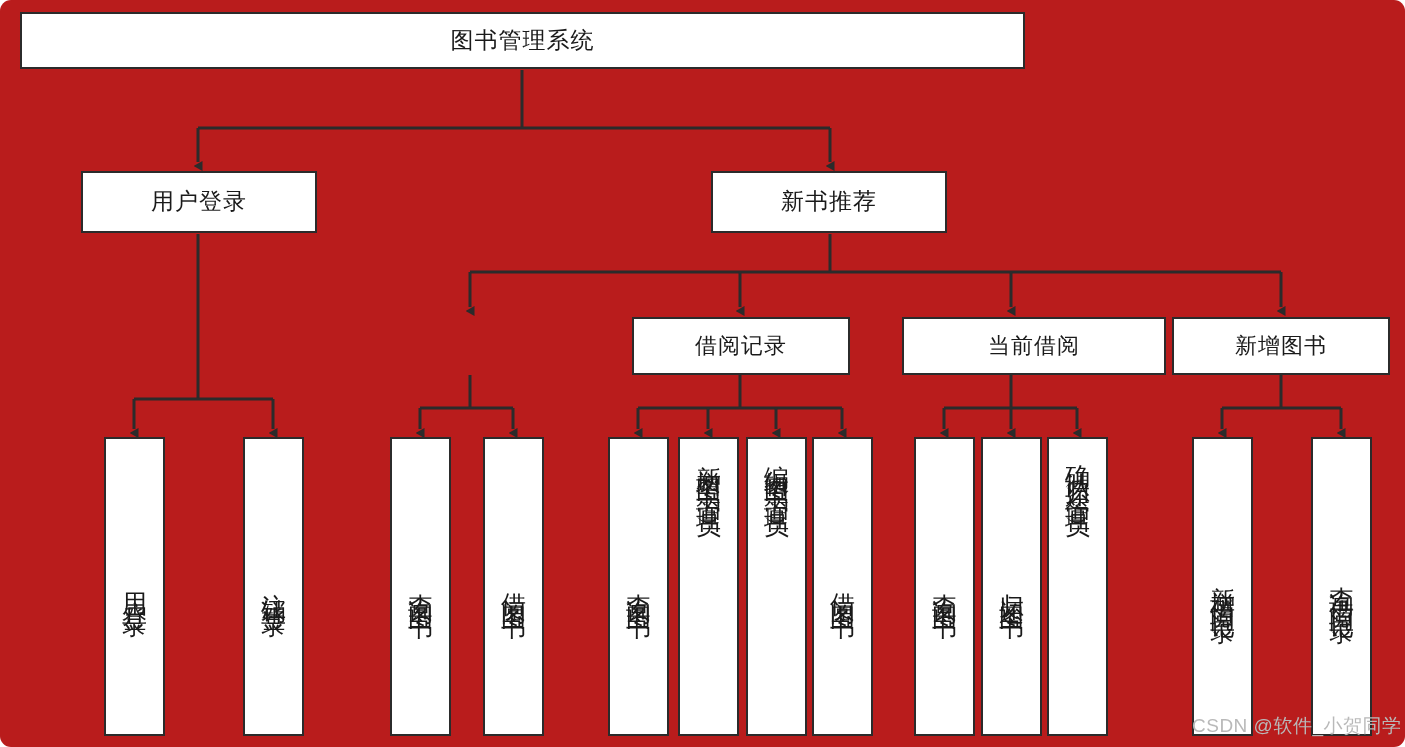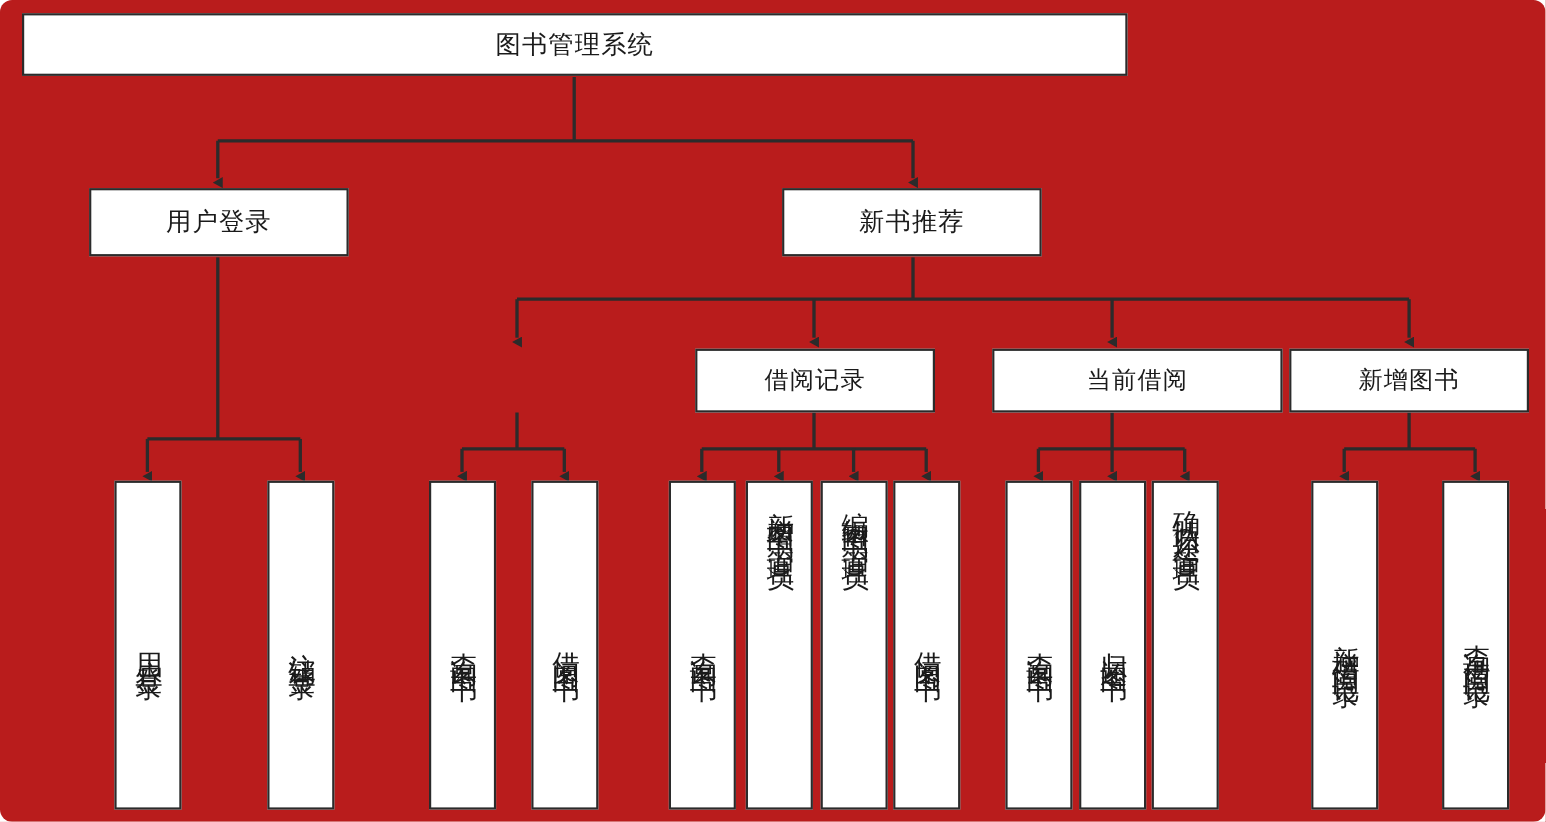--- a/index.html
+++ b/index.html
@@ -181,14 +181,15 @@
     <span>确认归还（管理员）</span>
   </div>
 
   <div class="node v" style="left:1192px; top:437px; width:61px; height:299px;">
     <span>新增借阅记录</span>
   </div>
   <div class="node v" style="left:1311px; top:437px; width:61px; height:299px;">
     <span>查询借阅记录</span>
   </div>
 
+  <div class="watermark" style="left:1192px; top:713px;">CSDN @软件_小贺同学</div>
 
 </div>
 
 </body></html>

